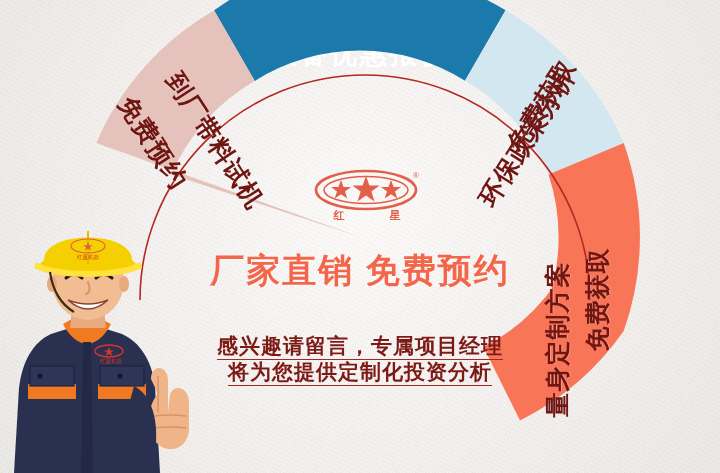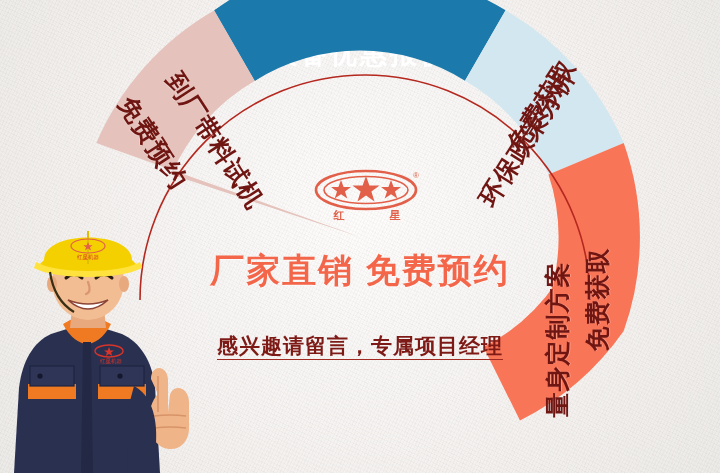--- a/index.html
+++ b/index.html
@@ -140,20 +140,23 @@
     <div class="brand">
       <span>红</span>
       <span>星</span>
     </div>
   </div>
 
   <div id="headline">厂家直销  免费预约</div>
   <div class="subline" id="sub1">
     <span>感兴趣请留言，专属项目经理</span>
   </div>
+  <div class="subline" id="sub2">
+    <span>将为您提供定制化投资分析</span>
+  </div>
 
   <svg id="worker" viewBox="0 0 190 257" width="190" height="257">
 
     <path d="M43 118 C25 126 14 146 11 172 L6 257 L152 257 L147 170 C144 145 132 126 114 118
              L95 112 L62 112 Z" fill="#2a3050"></path>
 
     <path d="M55 108 C62 122 72 128 79 128 C86 128 96 122 103 108 L95 104 L62 104 Z" fill="#f07a22"></path>
 
     <path d="M75 126 L83 126 L85 257 L73 257 Z" fill="#232844"></path>
 

